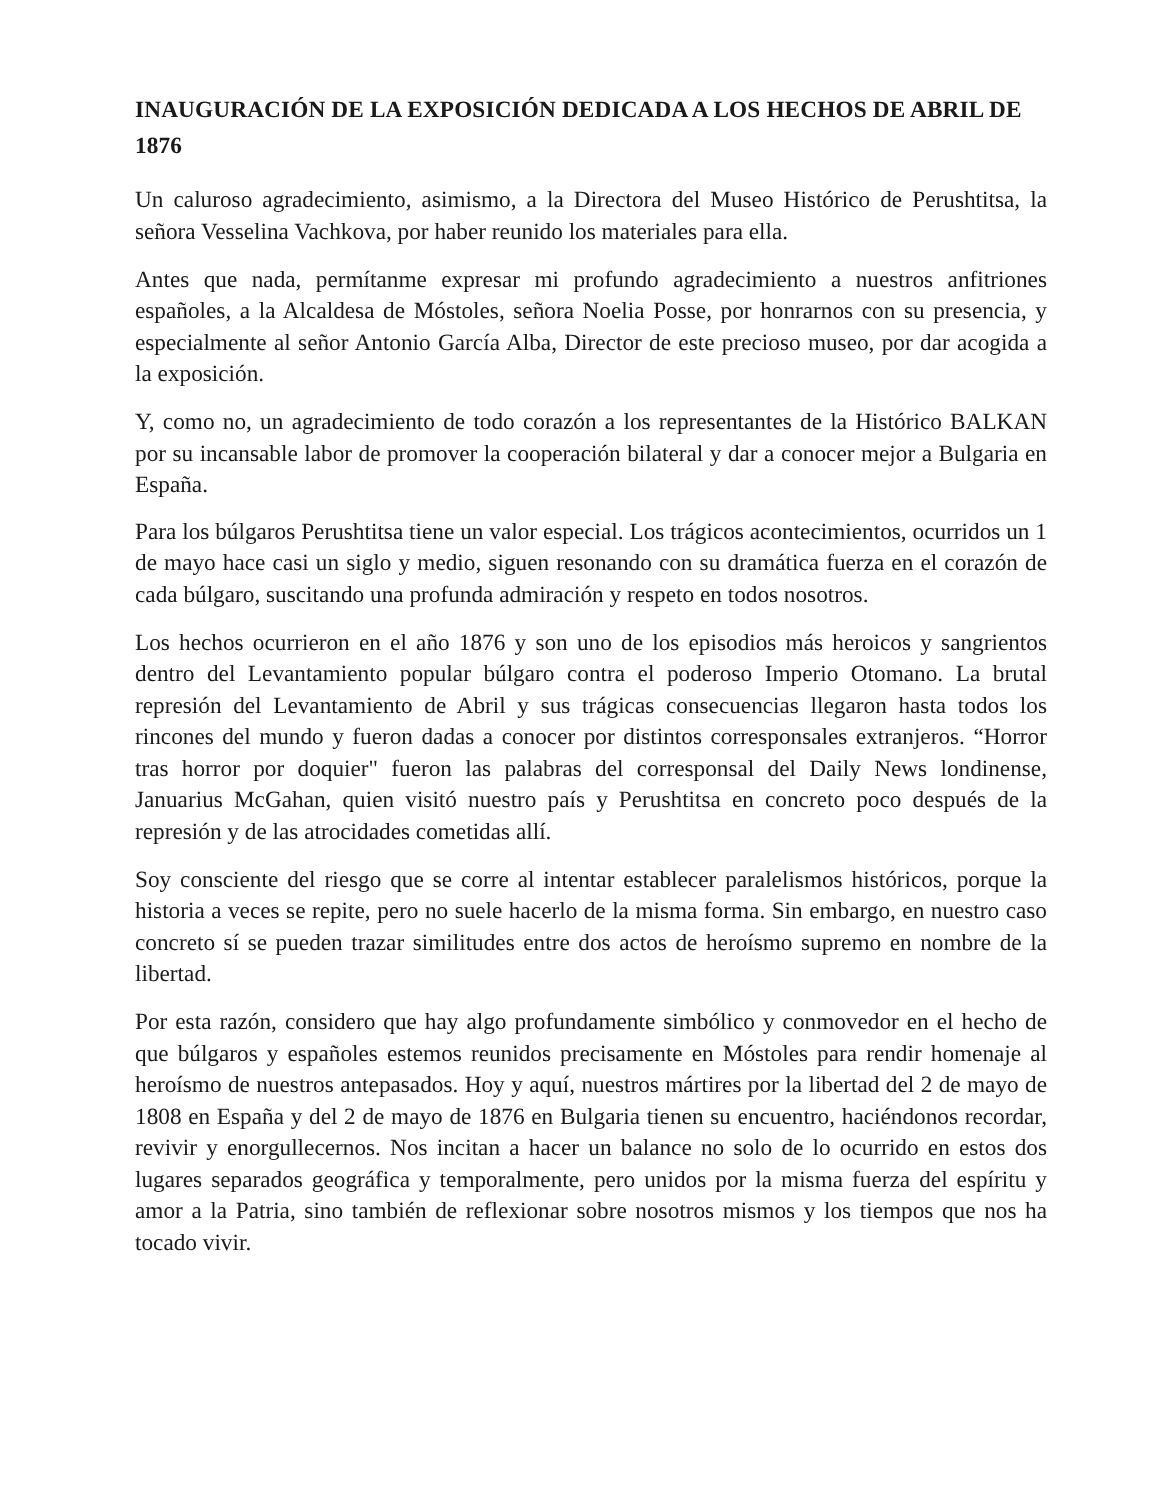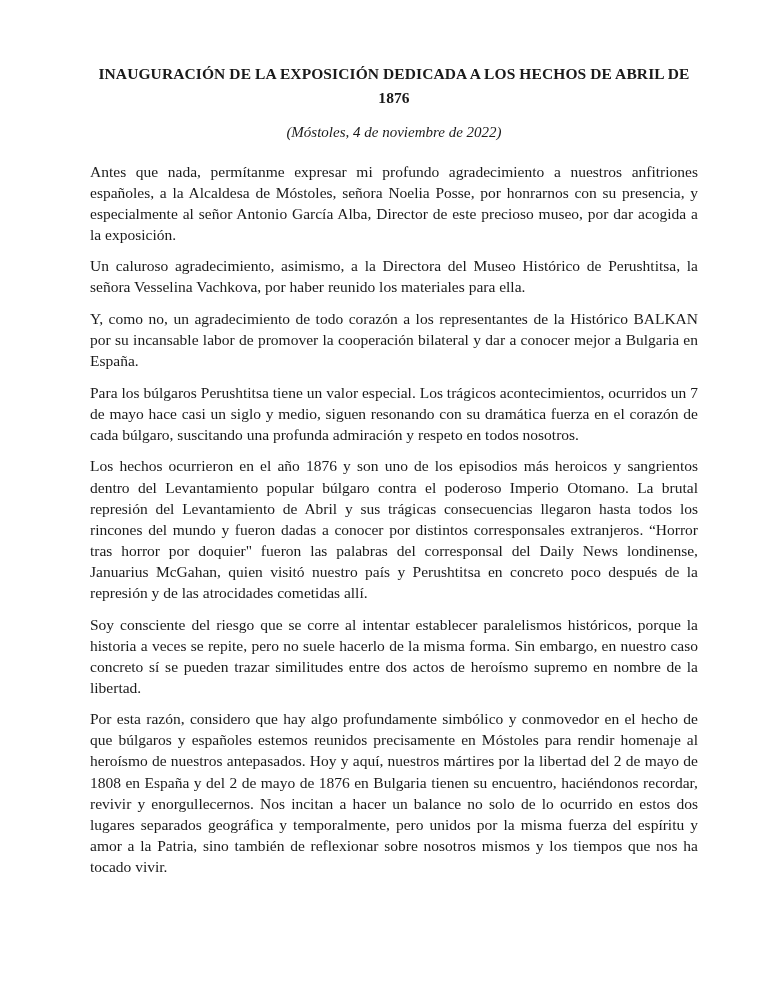--- a/index.html
+++ b/index.html
@@ -13,21 +13,20 @@
     min-height: 994px;
     box-sizing: border-box;
     background: #ffffff;
     color: #1a1a1a;
     font-family: "Liberation Serif", "DejaVu Serif", serif;
     padding: 62px 70px 40px 90px;
   }
   .doc-title {
     font-size: 15.5px;
     font-weight: bold;
-    text-align: center;
     line-height: 1.55;
     margin: 0 0 13px 0;
     letter-spacing: 0.1px;
   }
   .dateline {
     text-align: center;
     font-style: italic;
     font-size: 15px;
     margin: 0 0 18px 0;
     line-height: 1.3;
@@ -50,27 +49,26 @@
 </style>
 </head>
 <body>
 
 <div class="page">
 
   <h1 class="doc-title">
     <span>INAUGURACIÓN DE LA EXPOSICIÓN DEDICADA A LOS HECHOS DE ABRIL DE 1876</span><br>
   </h1>
 
-  <p class="dateline">(Móstoles, 4 de noviembre de 2022)</p>
 
 
   <div>
+    <p class="body-par">Un caluroso agradecimiento, asimismo, a la Directora del Museo Histórico de Perushtitsa, la señora Vesselina Vachkova, por haber reunido los materiales para ella.</p>
     <p class="body-par">Antes que nada, permítanme expresar mi profundo agradecimiento a nuestros anfitriones españoles, a la Alcaldesa de Móstoles, señora Noelia Posse, por honrarnos con su presencia, y especialmente al señor Antonio García Alba, Director de este precioso museo, por dar acogida a la exposición.</p>
-    <p class="body-par">Un caluroso agradecimiento, asimismo, a la Directora del Museo Histórico de Perushtitsa, la señora Vesselina Vachkova, por haber reunido los materiales para ella.</p>
     <p class="body-par">Y, como no, un agradecimiento de todo corazón a los representantes de la Histórico BALKAN por su incansable labor de promover la cooperación bilateral y dar a conocer mejor a Bulgaria en España.</p>
-    <p class="body-par">Para los búlgaros Perushtitsa tiene un valor especial. Los trágicos acontecimientos, ocurridos un 7 de mayo hace casi un siglo y medio, siguen resonando con su dramática fuerza en el corazón de cada búlgaro, suscitando una profunda admiración y respeto en todos nosotros.</p>
+    <p class="body-par">Para los búlgaros Perushtitsa tiene un valor especial. Los trágicos acontecimientos, ocurridos un 1 de mayo hace casi un siglo y medio, siguen resonando con su dramática fuerza en el corazón de cada búlgaro, suscitando una profunda admiración y respeto en todos nosotros.</p>
     <p class="body-par">Los hechos ocurrieron en el año 1876 y son uno de los episodios más heroicos y sangrientos dentro del Levantamiento popular búlgaro contra el poderoso Imperio Otomano. La brutal represión del Levantamiento de Abril y sus trágicas consecuencias llegaron hasta todos los rincones del mundo y fueron dadas a conocer por distintos corresponsales extranjeros. “Horror tras horror por doquier" fueron las palabras del corresponsal del Daily News londinense, Januarius McGahan, quien visitó nuestro país y Perushtitsa en concreto poco después de la represión y de las atrocidades cometidas allí.</p>
     <p class="body-par">Soy consciente del riesgo que se corre al intentar establecer paralelismos históricos, porque la historia a veces se repite, pero no suele hacerlo de la misma forma. Sin embargo, en nuestro caso concreto sí se pueden trazar similitudes entre dos actos de heroísmo supremo en nombre de la libertad.</p>
     <p class="body-par">Por esta razón, considero que hay algo profundamente simbólico y conmovedor en el hecho de que búlgaros y españoles estemos reunidos precisamente en Móstoles para rendir homenaje al heroísmo de nuestros antepasados. Hoy y aquí, nuestros mártires por la libertad del 2 de mayo de 1808 en España y del 2 de mayo de 1876 en Bulgaria tienen su encuentro, haciéndonos recordar, revivir y enorgullecernos. Nos incitan a hacer un balance no solo de lo ocurrido en estos dos lugares separados geográfica y temporalmente, pero unidos por la misma fuerza del espíritu y amor a la Patria, sino también de reflexionar sobre nosotros mismos y los tiempos que nos ha tocado vivir.</p>
 
   </div>
 
 </div>
 
 </body></html>

